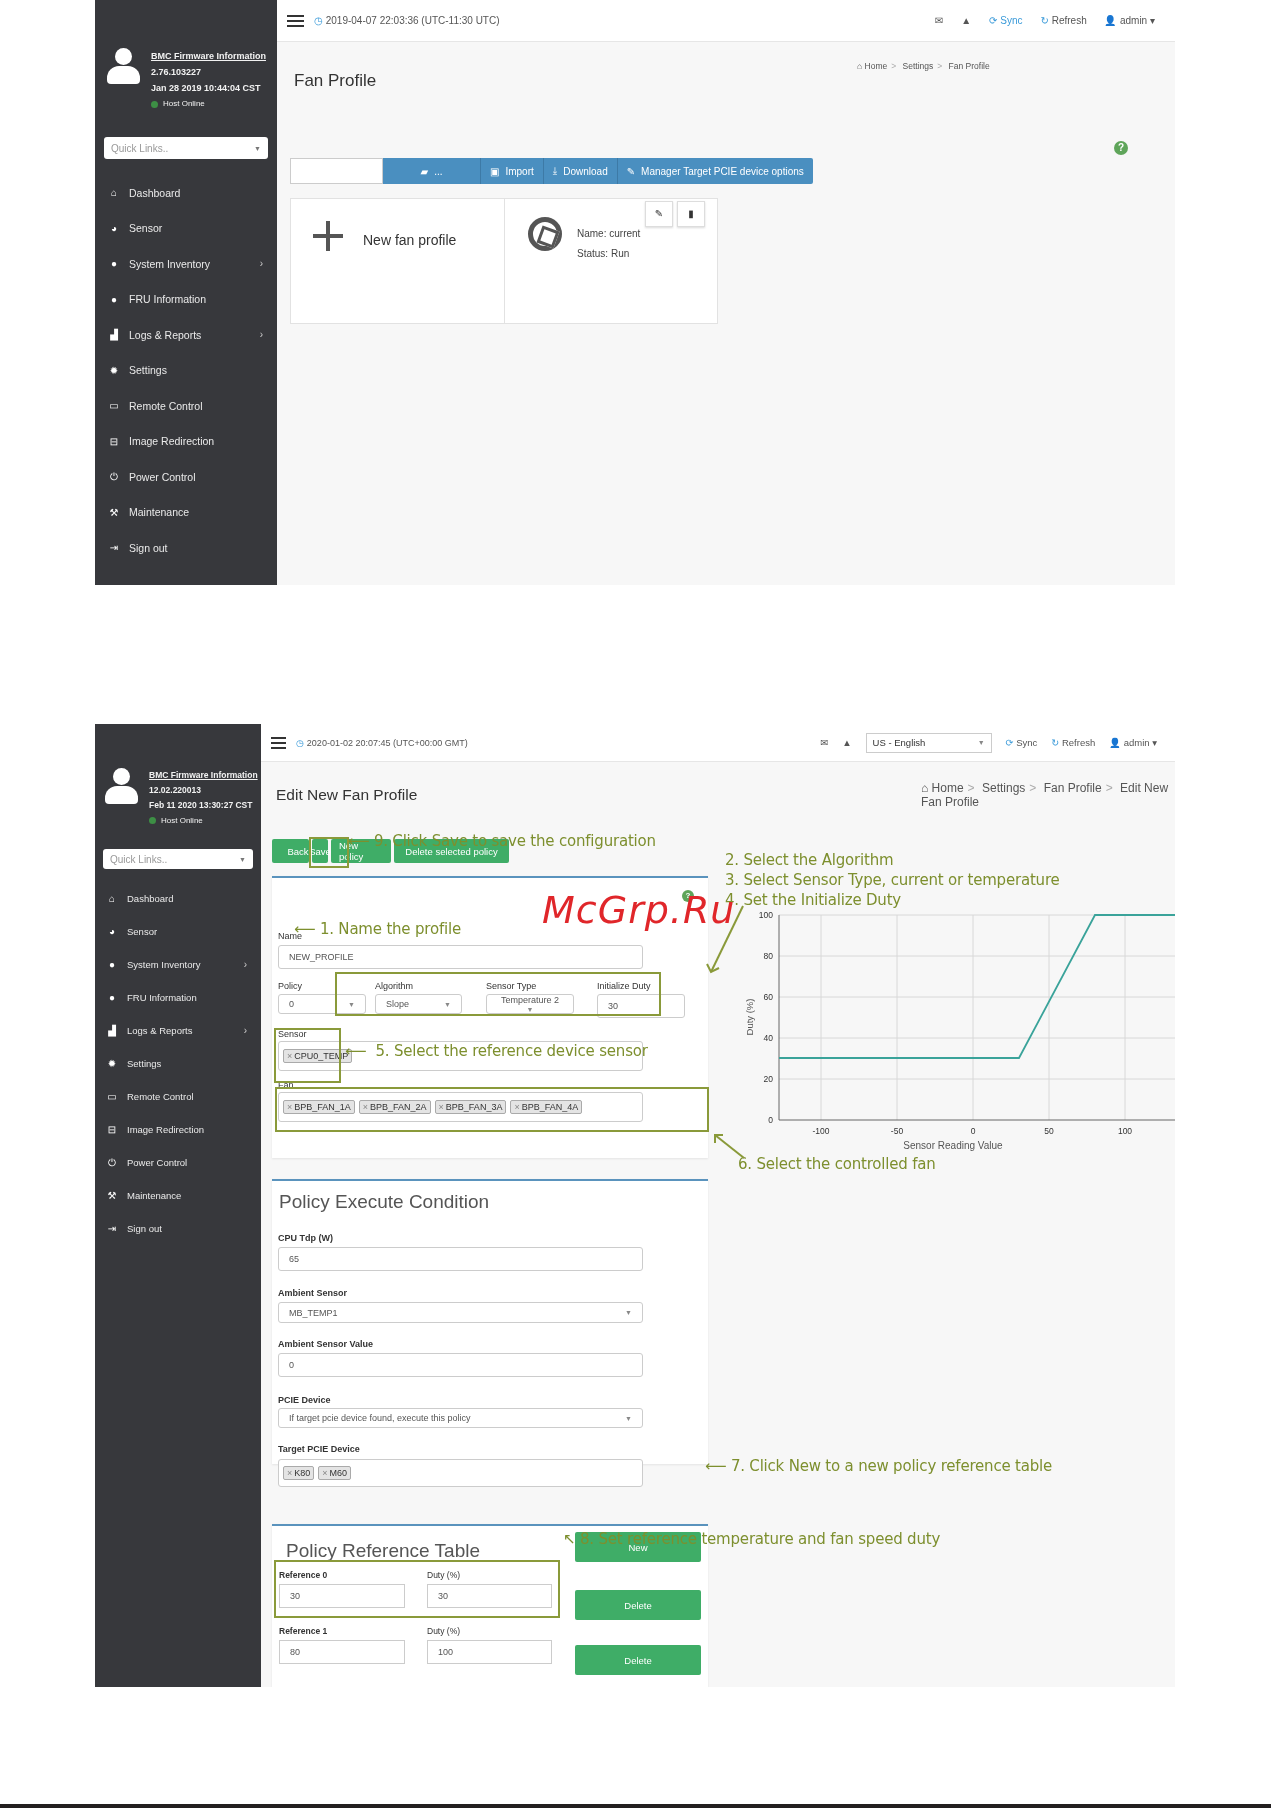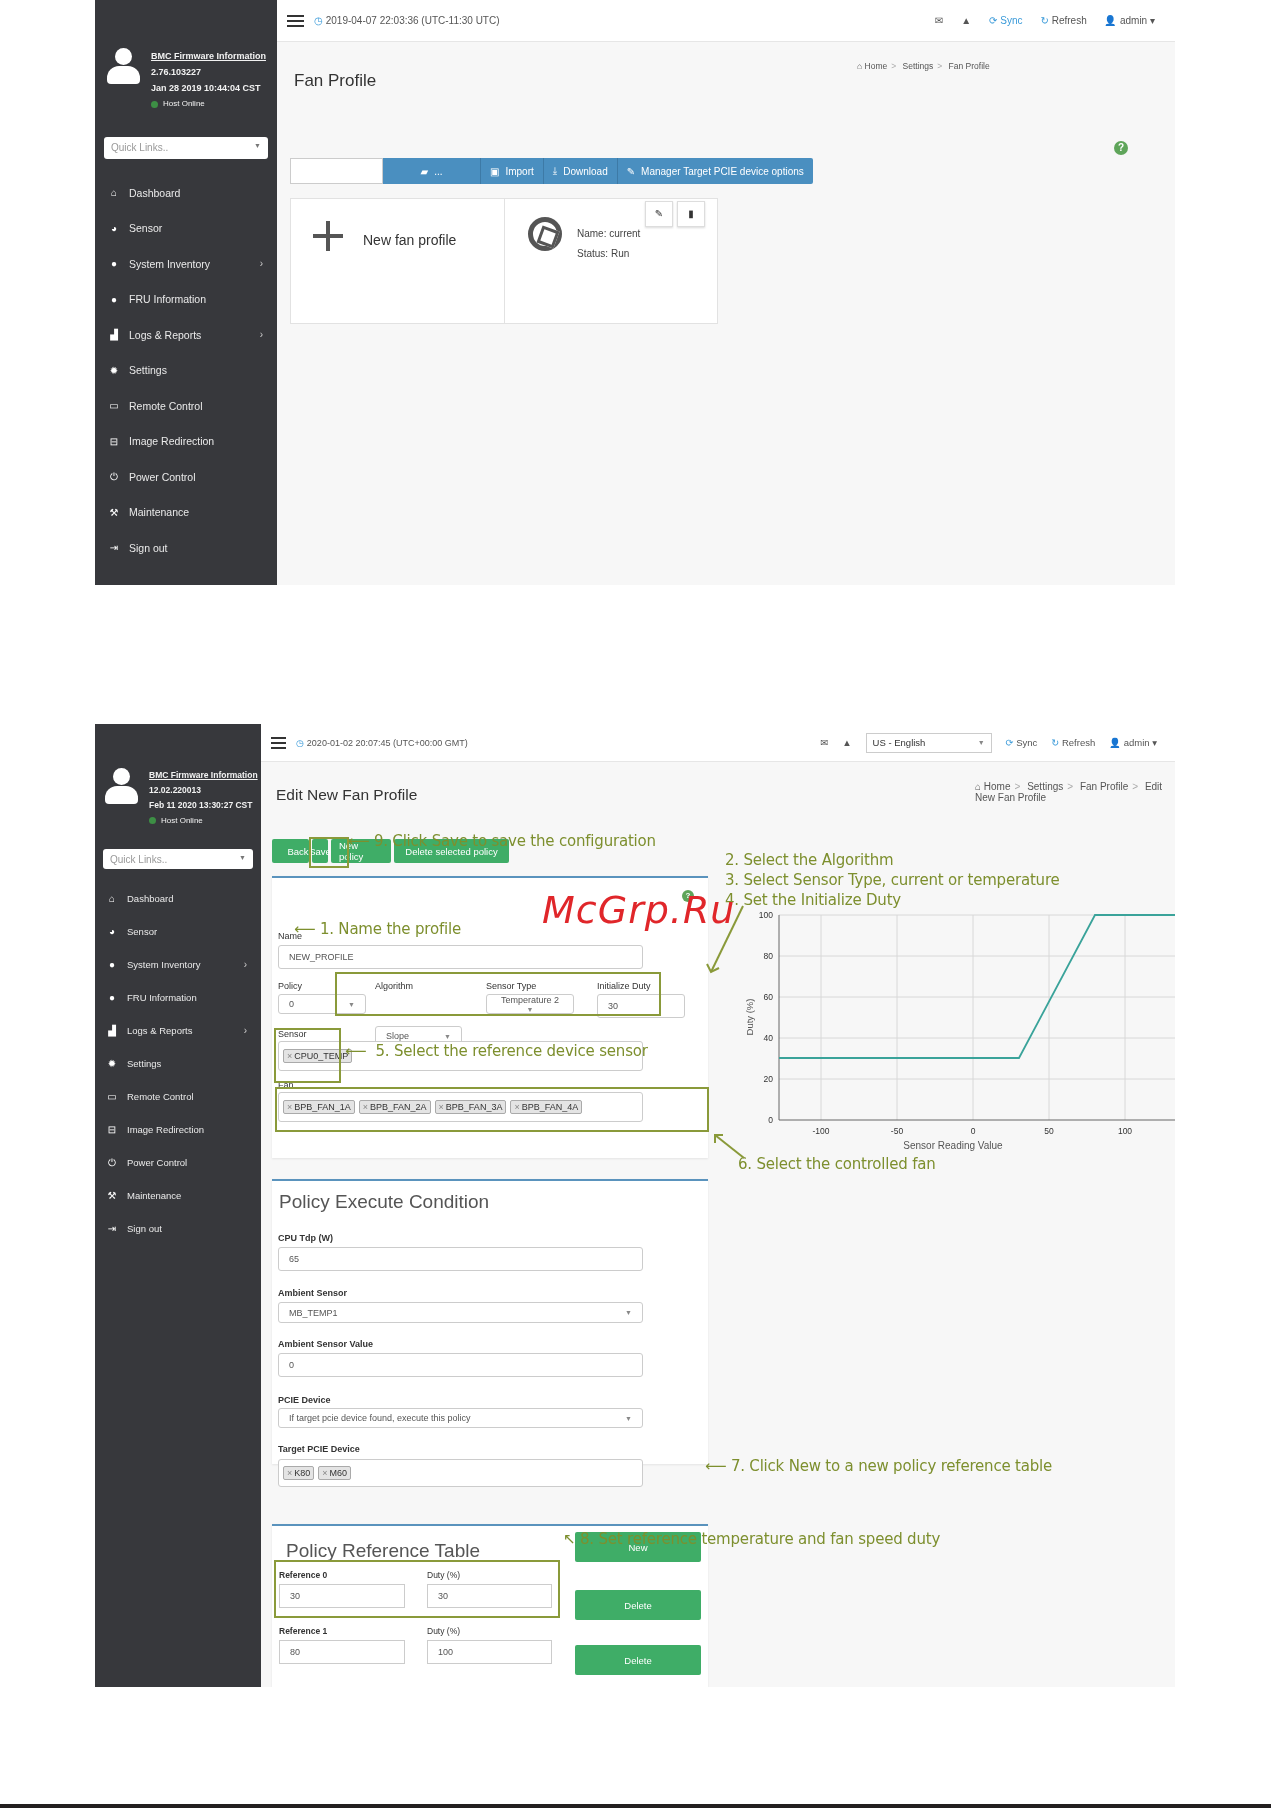--- a/index.html
+++ b/index.html
@@ -15,21 +15,21 @@
 
   .profile { position: absolute; display: flex; align-items: flex-start; }
   .avatar { width: 36px; height: 40px; position: relative; }
   .avatar .head { position: absolute; left: 10px; top: 0; width: 17px; height: 17px; border-radius: 50%; background: #fff; }
   .avatar .body { position: absolute; left: 2px; top: 18px; width: 33px; height: 18px; border-radius: 12px 12px 4px 4px; background: #fff; }
   .pinfo { margin-left: 10px; font-size: 9px; font-weight: bold; line-height: 16px; color: #f2f2f2; }
   .pinfo .link { text-decoration: underline; }
   .pinfo .online { font-weight: normal; font-size: 8px; display: flex; align-items: center; }
   .dot { width: 7px; height: 7px; border-radius: 50%; background: #3d8f45; margin-right: 5px; display: inline-block; }
 
-  .quick { position: absolute; background: #fff; border-radius: 3px; height: 22px; color: #999; font-size: 10px; padding: 5px 7px; display: flex; justify-content: space-between; }
+  .quick { position: absolute; background: #fff; border-radius: 3px; height: 22px; color: #999; font-size: 10px; padding: 5px 7px; display: flex; justify-content: space-between; align-items: center; }
   .quick .caret { font-size: 7px; color: #777; }
 
   .nav { position: absolute; left: 0; right: 0; }
   .nav-item { display: flex; align-items: center; font-size: 10.5px; color: #eaeaea; position: relative; }
   .nav-item .ic { width: 14px; text-align: center; font-size: 10px; margin-right: 8px; color: #fff; }
   .nav-item .chev { position: absolute; right: 14px; font-size: 10px; color: #ccc; }
 
   .topbar { position: absolute; right: 0; top: 0; background: #fff; border-bottom: 1px solid #e6e6e6; display: flex; align-items: center; font-size: 10px; color: #555; }
   .shot1 .topbar { left: 182px; height: 42px; }
   .shot2 .topbar { left: 166px; height: 38px; }
@@ -310,21 +310,21 @@
       <div class="lang-sel">
           <span>US - English</span>
           <span style="font-size:7px;color:#888">▼</span>
         </div>
       <span class="blue">⟳ <span style="color:#555">Sync</span></span>
       <span class="blue">↻ <span style="color:#555">Refresh</span></span>
       <span><span>👤</span> <span>admin</span> ▾</span>
     </div>
   </div>
 
-  <div class="breadcrumb" style="left:880px; top:57px; font-size:10px;">
+  <div class="breadcrumb" style="left:826px; top:57px; font-size:12px;">
     <span>⌂</span>
     <span>Home</span><span class="sep">&gt;</span>
     <span>Settings</span><span class="sep">&gt;</span>
     <span>Fan Profile</span><span class="sep">&gt;</span>
     <span>Edit New Fan Profile</span>
   </div>
   <div class="page-title" style="left:181px; top:62px; font-size:15.5px;">Edit New Fan Profile</div>
 
   <div class="btnrow">
     <div class="gbtn" style="width:37px;padding-left:23px;">Back</div>
@@ -338,21 +338,21 @@
     <div class="flabel" style="left:6px; top:53px;">Name</div>
     <div class="inp" style="left:6px; top:67px; width:365px; height:24px;">NEW_PROFILE</div>
 
     <div class="flabel" style="left:6px; top:103px;">Policy</div>
     <div class="inp sel" style="left:6px; top:116px; width:88px; height:20px;">
         <span>0</span>
         <span class="caret">▼</span>
       </div>
 
     <div class="flabel" style="left:103px; top:103px;">Algorithm</div>
-    <div class="inp sel" style="left:103px; top:116px; width:87px; height:20px;margin-top:32px;">
+    <div class="inp sel" style="left:103px; top:116px; width:87px; height:20px;">
         <span>Slope</span>
         <span class="caret">▼</span>
       </div>
 
     <div class="flabel" style="left:214px; top:103px;">Sensor Type</div>
     <div class="inp sel" style="left:214px; top:116px; width:88px; height:20px; padding:0 6px;flex-direction:column;">
         <span>Temperature 2</span>
         <span class="caret">▼</span>
       </div>
 

